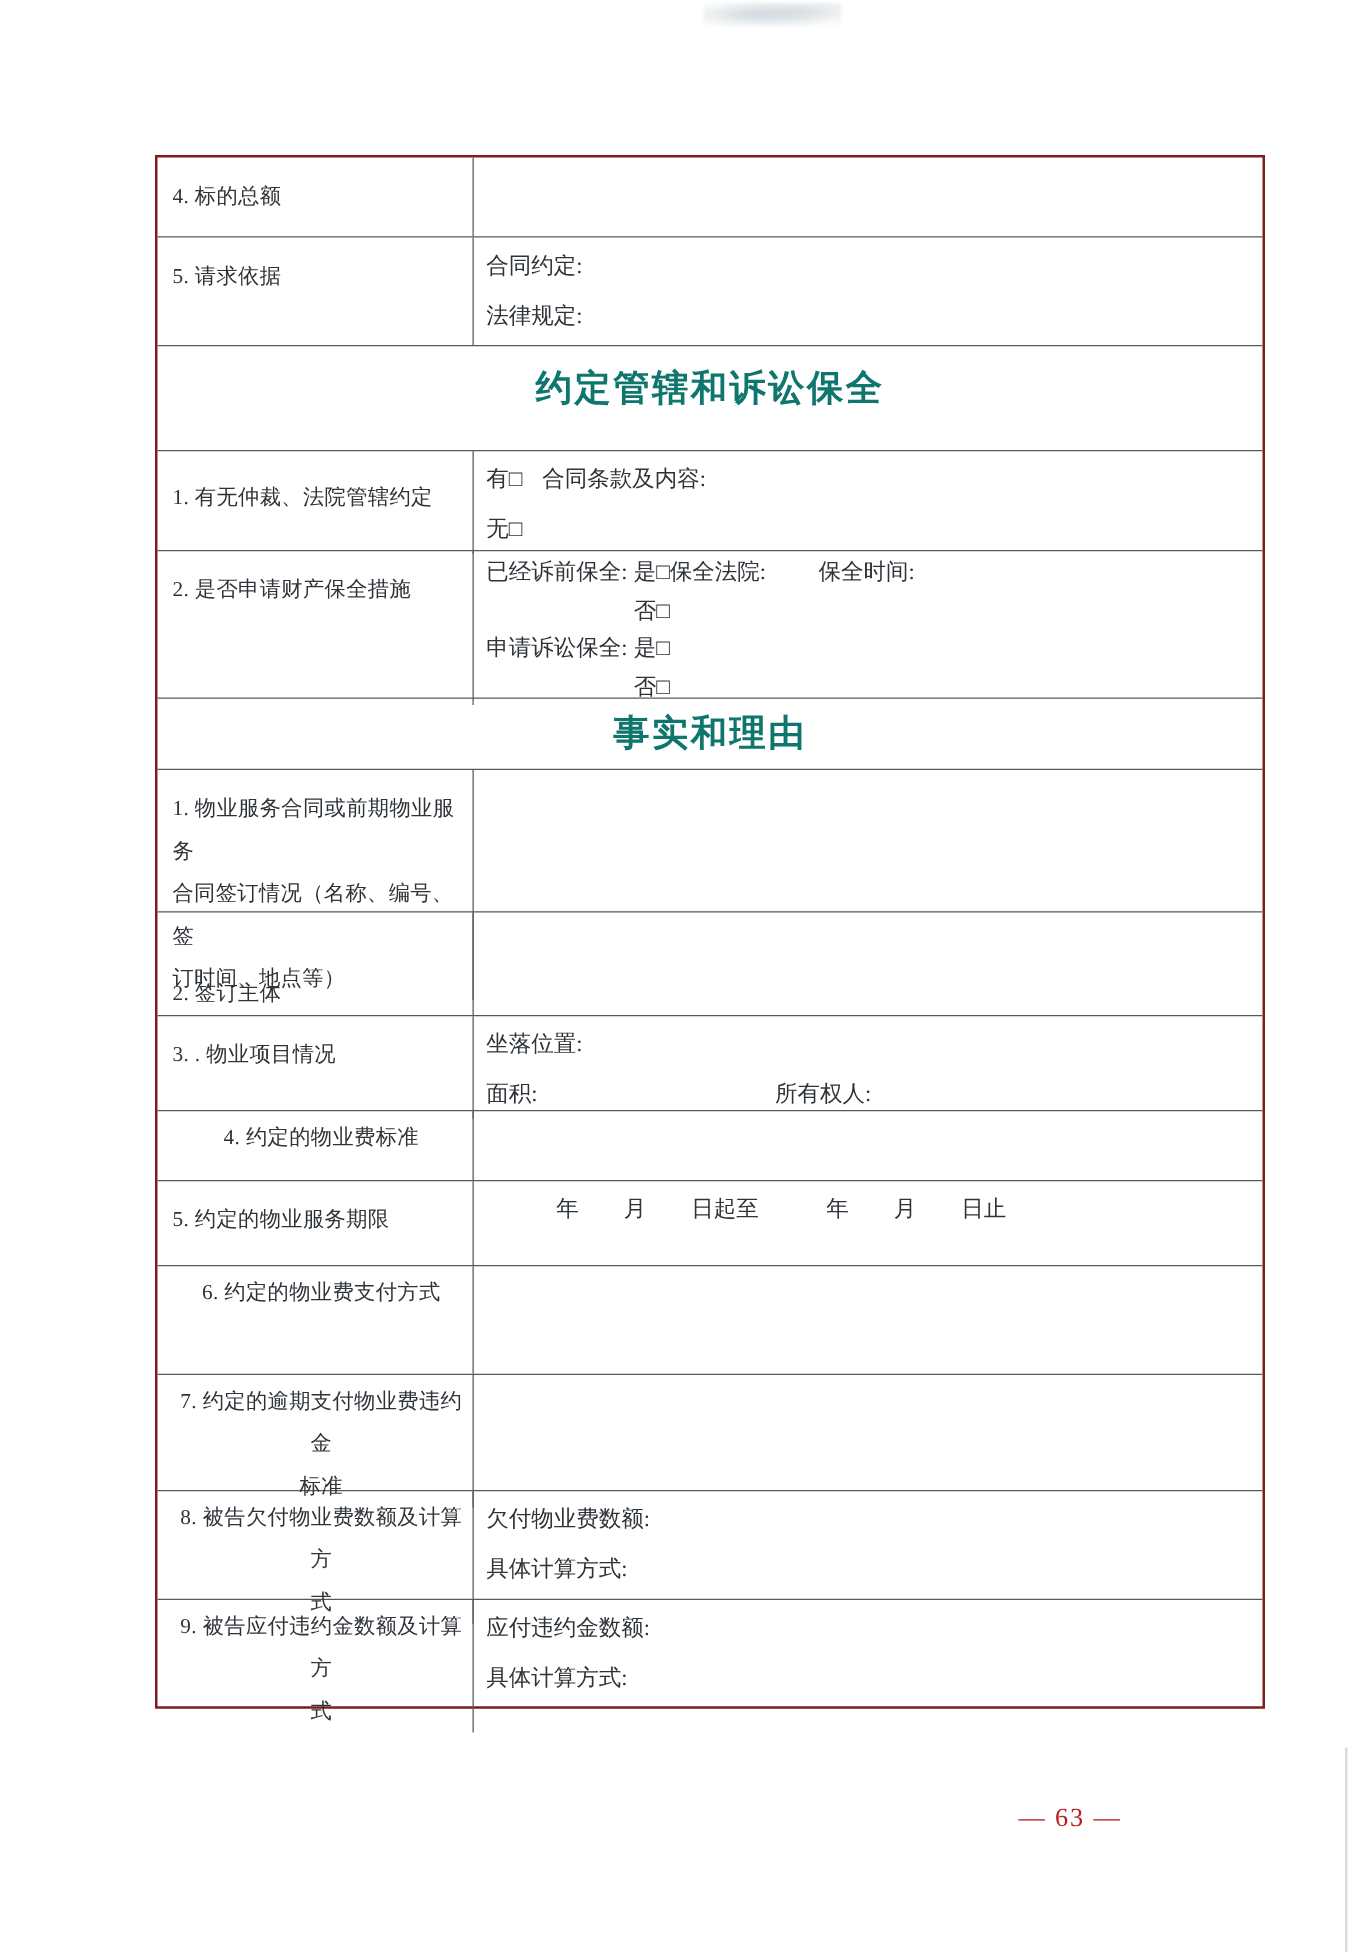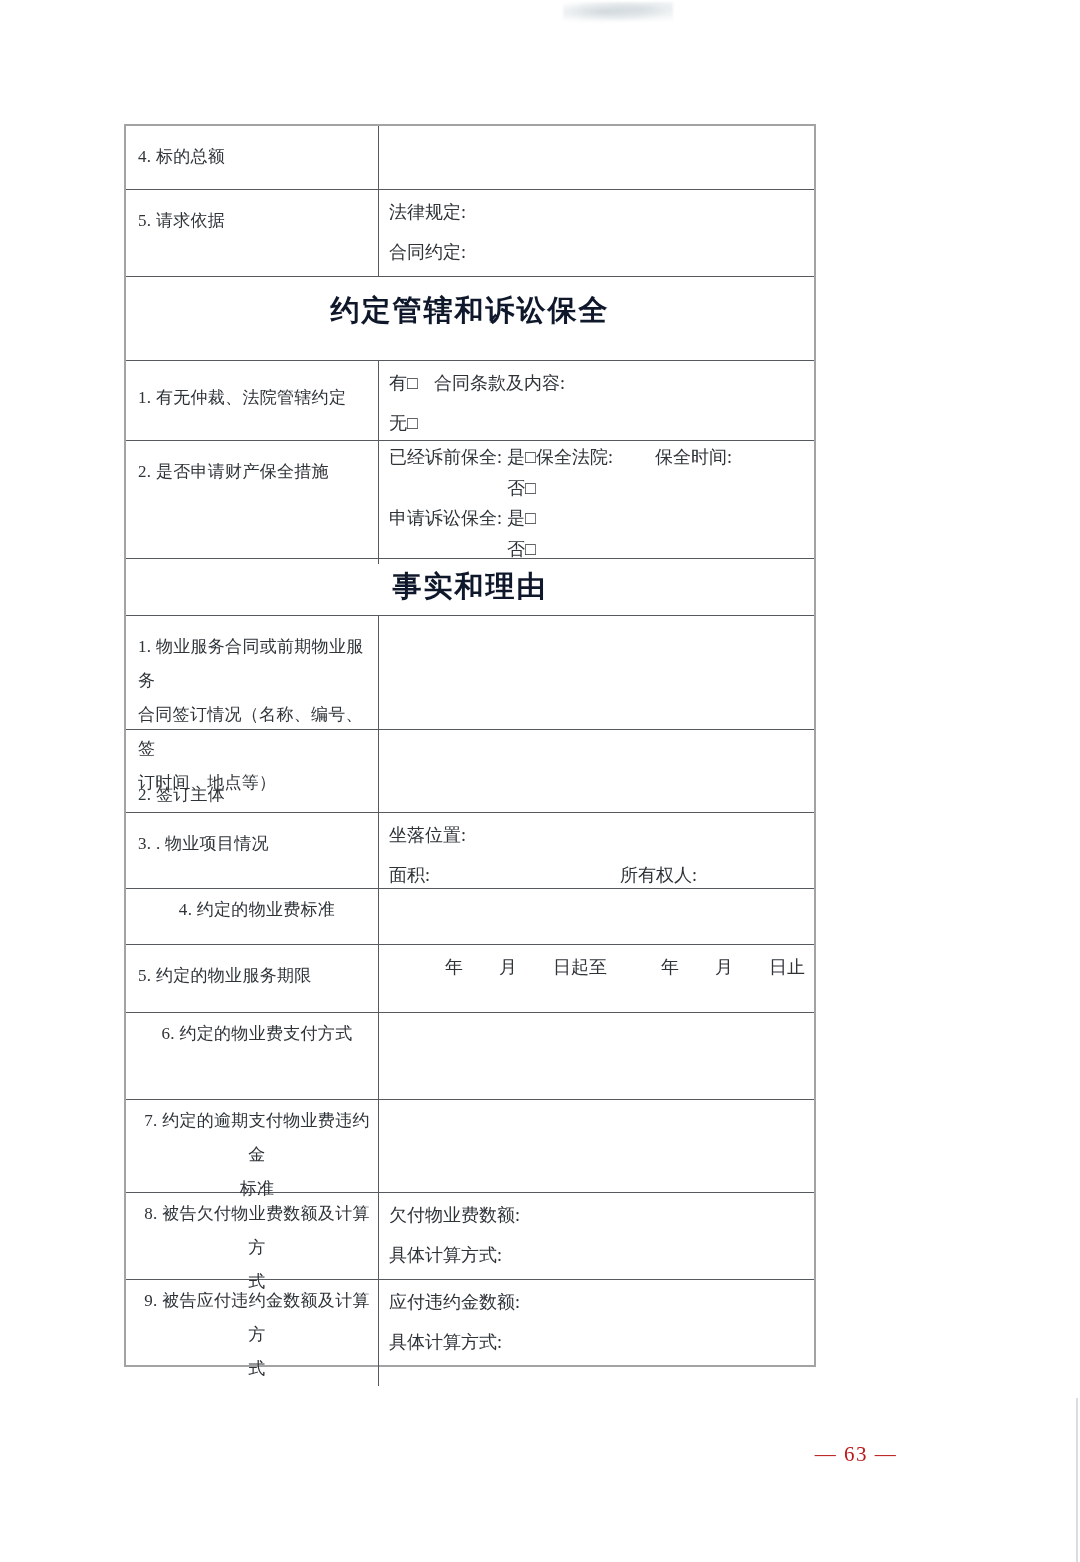--- a/index.html
+++ b/index.html
@@ -19,40 +19,40 @@
       radial-gradient(ellipse at 72% 30%, rgba(158,174,184,.32), rgba(158,174,184,0) 65%);
     filter: blur(1.2px);
   }
   .edge-artifact {
     position: absolute; left: 1076px; top: 1398px; width: 2px; height: 164px;
     background: #ccd2d6; opacity: .75;
   }
 
   
   .ftable {
-    position: absolute; left: 124px; top: 124px; width: 692px;
-    border: 2px solid #a3a3a3;
+    position: absolute; left: 124px; top: 124px; width: 888px;
+    border: 2px solid #7f1d1d;
     background: #ffffff;
   }
   .trow { display: grid; grid-template-columns: 253px 1fr; border-top: 1.5px solid #565a5e; }
   .trow:first-child { border-top: none; }
   .trow.span-row { display: flex; align-items: center; justify-content: center; }
 
   .cl { border-right: 1.5px solid #565a5e; padding: 14px 2px 0 12px; }
   .cl.vc { display: flex; align-items: flex-end; padding-top: 0; }
   .cl.pt2  { padding-top: 4px; text-align: center; }
   .cl.pt19 { padding-top: 20px; }
   .lbl { font-size: 17px; line-height: 34px; white-space: pre-line; letter-spacing: .3px; }
 
   .cr { padding: 2px 8px 0 10px; font-size: 18px; }
   .cr .line { line-height: 40px; white-space: nowrap; }
   .cr.tight { padding-top: 1px; }
   .cr.tight .line { line-height: 30.5px; }
 
-  .sec-title { font-size: 29px; font-weight: bold; letter-spacing: 2px; color: #0f172a; }
+  .sec-title { font-size: 29px; font-weight: bold; letter-spacing: 2px; color: #0f766e; }
   .hdr1 { padding-bottom: 16px; }
 
   .pfx { display: inline-block; width: 118px; white-space: nowrap; }
   .indent { display: inline-block; width: 118px; }
   .ml16  { margin-left: 16px; }
   .ml38  { }
   .ml42  { margin-left: 42px; }
   .ml190 { margin-left: 190px; }
   .period-line { padding-left: 56px; }
 
@@ -75,22 +75,22 @@
         <span class="lbl">4. 标的总额</span>
       </div>
       <div class="cr"></div>
     </div>
 
     <div class="trow" style="height:87px">
       <div class="cl">
         <span class="lbl">5. 请求依据</span>
       </div>
       <div class="cr">
+        <div class="line">合同约定:</div>
         <div class="line">法律规定:</div>
-        <div class="line">合同约定:</div>
       </div>
     </div>
 
     <div class="trow span-row hdr1" style="height:84px">
       <span class="sec-title">约定管辖和诉讼保全</span>
     </div>
 
     <div class="trow" style="height:80px">
       <div class="cl pt19">
         <span class="lbl">1. 有无仲裁、法院管辖约定</span>

